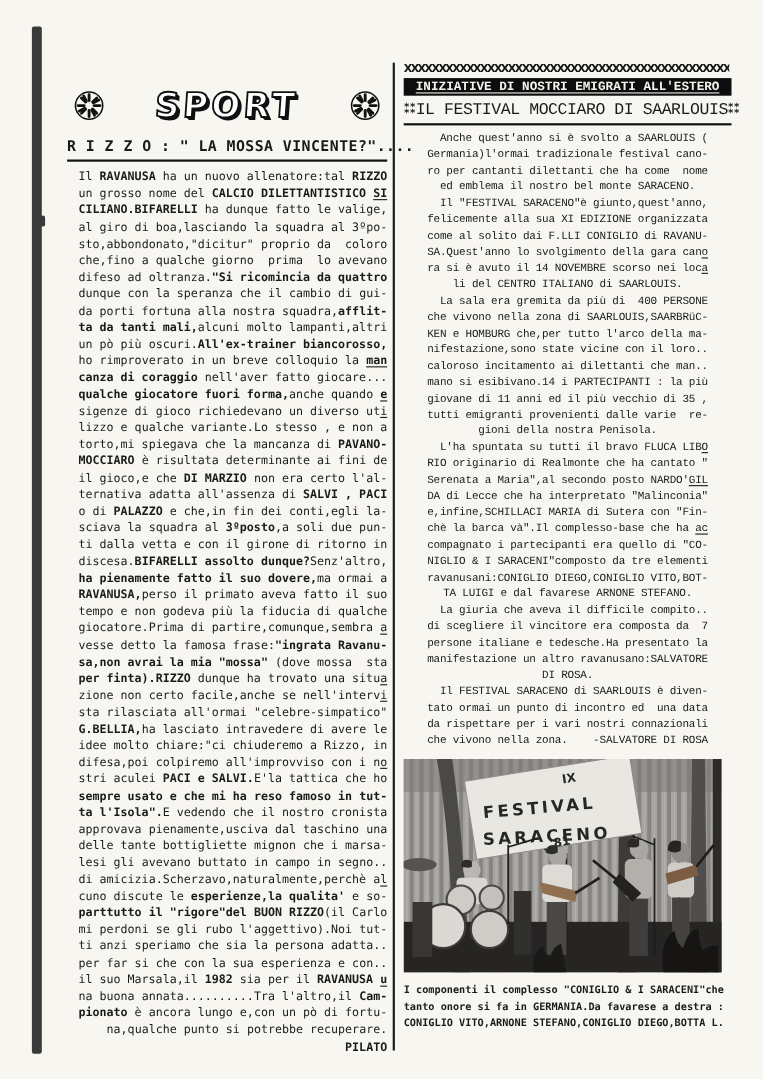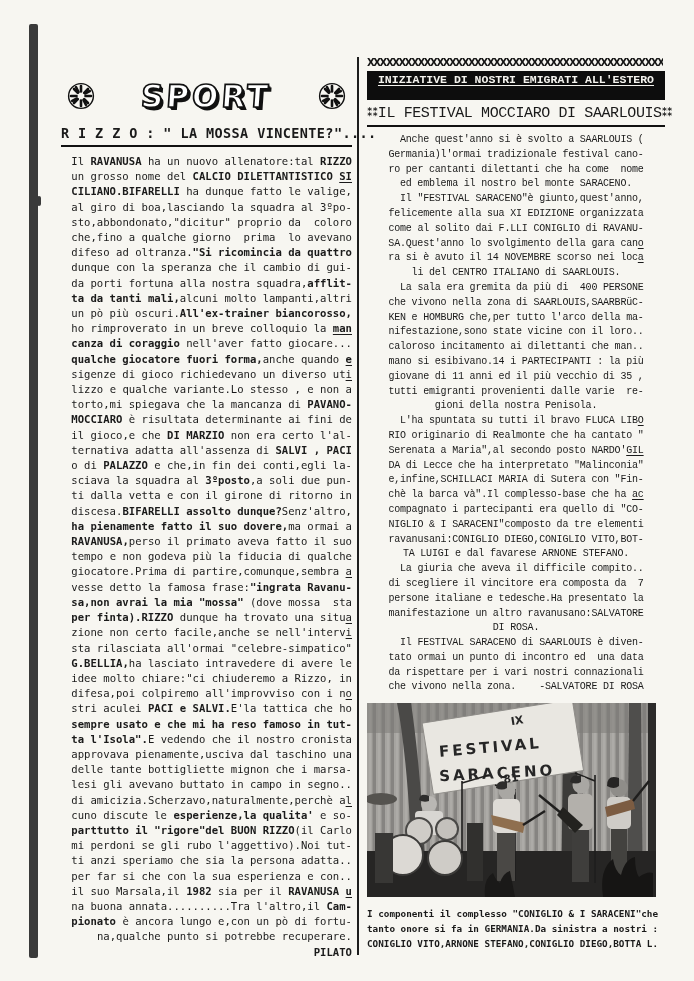--- a/index.html
+++ b/index.html
@@ -35,21 +35,21 @@
 
   
   .right-col{position:absolute;left:367px;top:57px;width:298px;}
   .chain{
     font-family:"DejaVu Sans",sans-serif;font-weight:bold;font-size:10px;
     letter-spacing:-1.4px;white-space:nowrap;overflow:hidden;width:296px;height:12px;color:#141414;
   }
   .banner-bar{
     margin-top:2px;background:#0d0d0d;color:#f4f3ee;
     font-family:"Liberation Mono",monospace;font-weight:bold;font-size:11.5px;
-    text-align:center;padding:2px 0 14px;
+    text-align:center;padding:2px 0 1px;
     text-decoration:underline;text-underline-offset:2px;
   }
   .festival-title{
     margin-top:5px;display:flex;align-items:center;justify-content:space-between;
     font-family:"Liberation Mono",monospace;font-size:15px;letter-spacing:-.4px;
     border-bottom:2px solid #111;padding-bottom:3px;white-space:nowrap;
   }
   .star-pair{font-family:"DejaVu Sans Mono",monospace;font-weight:bold;font-size:9px;line-height:5px;white-space:pre-line;letter-spacing:0;}
   .right-body{margin-top:6px;font-family:"Liberation Mono",monospace;font-size:10px;line-height:14.8px;letter-spacing:-.2px;text-align:center;}
 
@@ -191,14 +191,14 @@
       <rect x="240" y="94" width="24" height="32" rx="5" fill="#cfccc7"></rect>
       <rect x="244" y="126" width="16" height="52" fill="#43423f"></rect>
       <path d="M238 104 L266 96 L268 106 L240 114 Z" fill="#7c5c42"></path>
       <line x1="266" y1="98" x2="282" y2="78" stroke="#1f1e1d" stroke-width="2.4"></line>
 
       <path d="M236 194 q-4 -28 10 -38 q2 12 8 16 q4 -16 14 -18 q0 14 4 20 q8 -6 14 -4 l0 24 z" fill="#161514"></path>
       <path d="M118 194 q-2 -18 8 -24 q3 8 7 10 q3 -10 10 -12 l5 26 z" fill="#1a1918"></path>
     </svg>
   </div>
 
-  <div class="caption body-lines"><div>I componenti il complesso "CONIGLIO &amp; I SARACENI"che</div><div>tanto onore si fa in GERMANIA.Da sinistra a nostri :</div><div>CONIGLIO VITO,ARNONE STEFANO,CONIGLIO DIEGO,BOTTA L.</div></div>
+  <div class="caption body-lines"><div>I componenti il complesso "CONIGLIO &amp; I SARACENI"che</div><div>tanto onore si fa in GERMANIA.Da favarese a destra :</div><div>CONIGLIO VITO,ARNONE STEFANO,CONIGLIO DIEGO,BOTTA L.</div></div>
 </div>
 
 </body></html>

